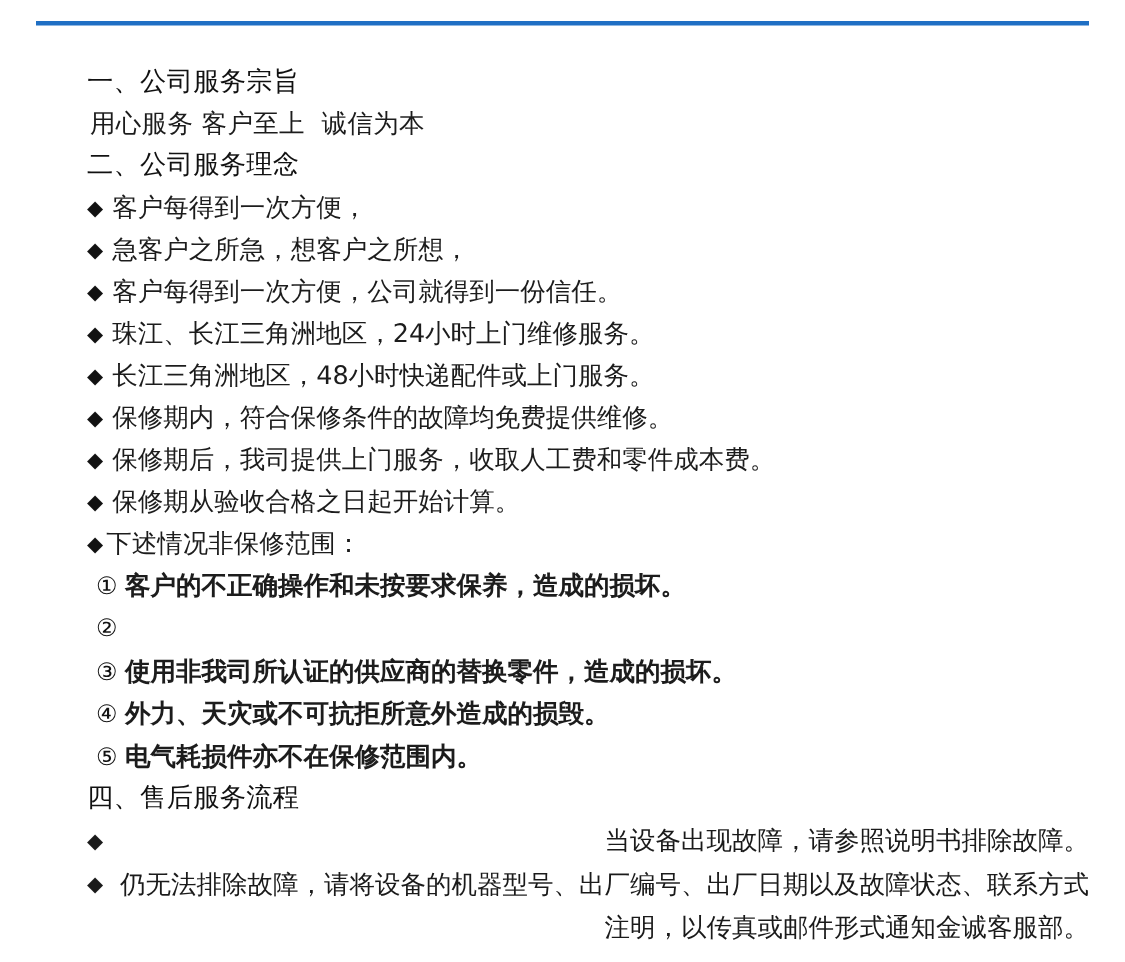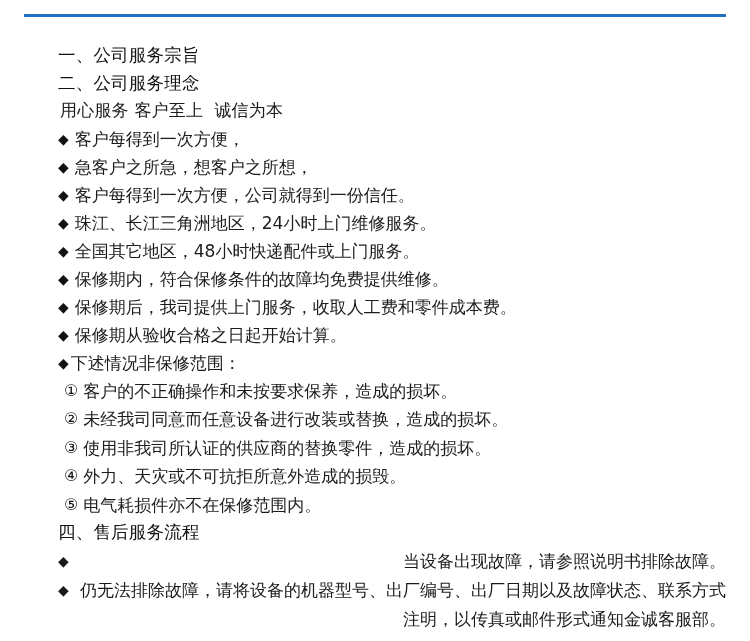--- a/index.html
+++ b/index.html
@@ -81,20 +81,21 @@
     flex: 0 0 auto;
     font-size: 16px;
     line-height: 28.5px;
     padding-right: 5px;
     color: #111111;
   }
   .wrap-text {
     font-size: 17px;
     line-height: 28.5px;
     color: #1c1c1c;
+    font-weight: bold;
   }
   .flow-line {
     display: flex;
     align-items: flex-start;
     line-height: 29px;
   }
   .flow-mark {
     flex: 0 0 auto;
     font-size: 14px;
     line-height: 29px;
@@ -110,43 +111,43 @@
 </head>
 <body>
 
 <div class="page">
 
   <div class="top-rule" style="background: rgb(31, 111, 196);"></div>
 
   <div class="content">
 
     <div class="line heading">一、公司服务宗旨</div>
+    <div class="line plain">用心服务 客户至上  诚信为本</div>
+
     <div class="line heading">二、公司服务理念</div>
-
-    <div class="line plain">用心服务 客户至上  诚信为本</div>
     <div class="bullet-line">
       <span class="bullet-mark">◆</span>
       <span class="bullet-text">客户每得到一次方便，</span>
     </div>
     <div class="bullet-line">
       <span class="bullet-mark">◆</span>
       <span class="bullet-text">急客户之所急，想客户之所想，</span>
     </div>
     <div class="bullet-line">
       <span class="bullet-mark">◆</span>
       <span class="bullet-text">客户每得到一次方便，公司就得到一份信任。</span>
     </div>
 
     <div class="bullet-line">
       <span class="bullet-mark">◆</span>
       <span class="bullet-text">珠江、长江三角洲地区，24小时上门维修服务。</span>
     </div>
     <div class="bullet-line">
       <span class="bullet-mark">◆</span>
-      <span class="bullet-text">全国其它地区，48小时快递配件或上门服务。</span>
+      <span class="bullet-text">长江三角洲地区，48小时快递配件或上门服务。</span>
     </div>
     <div class="bullet-line">
       <span class="bullet-mark">◆</span>
       <span class="bullet-text">保修期内，符合保修条件的故障均免费提供维修。</span>
     </div>
     <div class="bullet-line">
       <span class="bullet-mark">◆</span>
       <span class="bullet-text">保修期后，我司提供上门服务，收取人工费和零件成本费。</span>
     </div>
     <div class="bullet-line">
@@ -158,21 +159,20 @@
       <span class="bullet-mark tight">◆</span>
       <span class="bullet-text">下述情况非保修范围：</span>
     </div>
 
     <div class="num-line">
       <span class="num-mark">①</span>
       <span class="wrap-text">客户的不正确操作和未按要求保养，造成的损坏。</span>
     </div>
     <div class="num-line">
       <span class="num-mark">②</span>
-      <span class="wrap-text">未经我司同意而任意设备进行改装或替换，造成的损坏。</span>
     </div>
     <div class="num-line">
       <span class="num-mark">③</span>
       <span class="wrap-text">使用非我司所认证的供应商的替换零件，造成的损坏。</span>
     </div>
     <div class="num-line">
       <span class="num-mark">④</span>
       <span class="wrap-text">外力、天灾或不可抗拒所意外造成的损毁。</span>
     </div>
     <div class="num-line">

